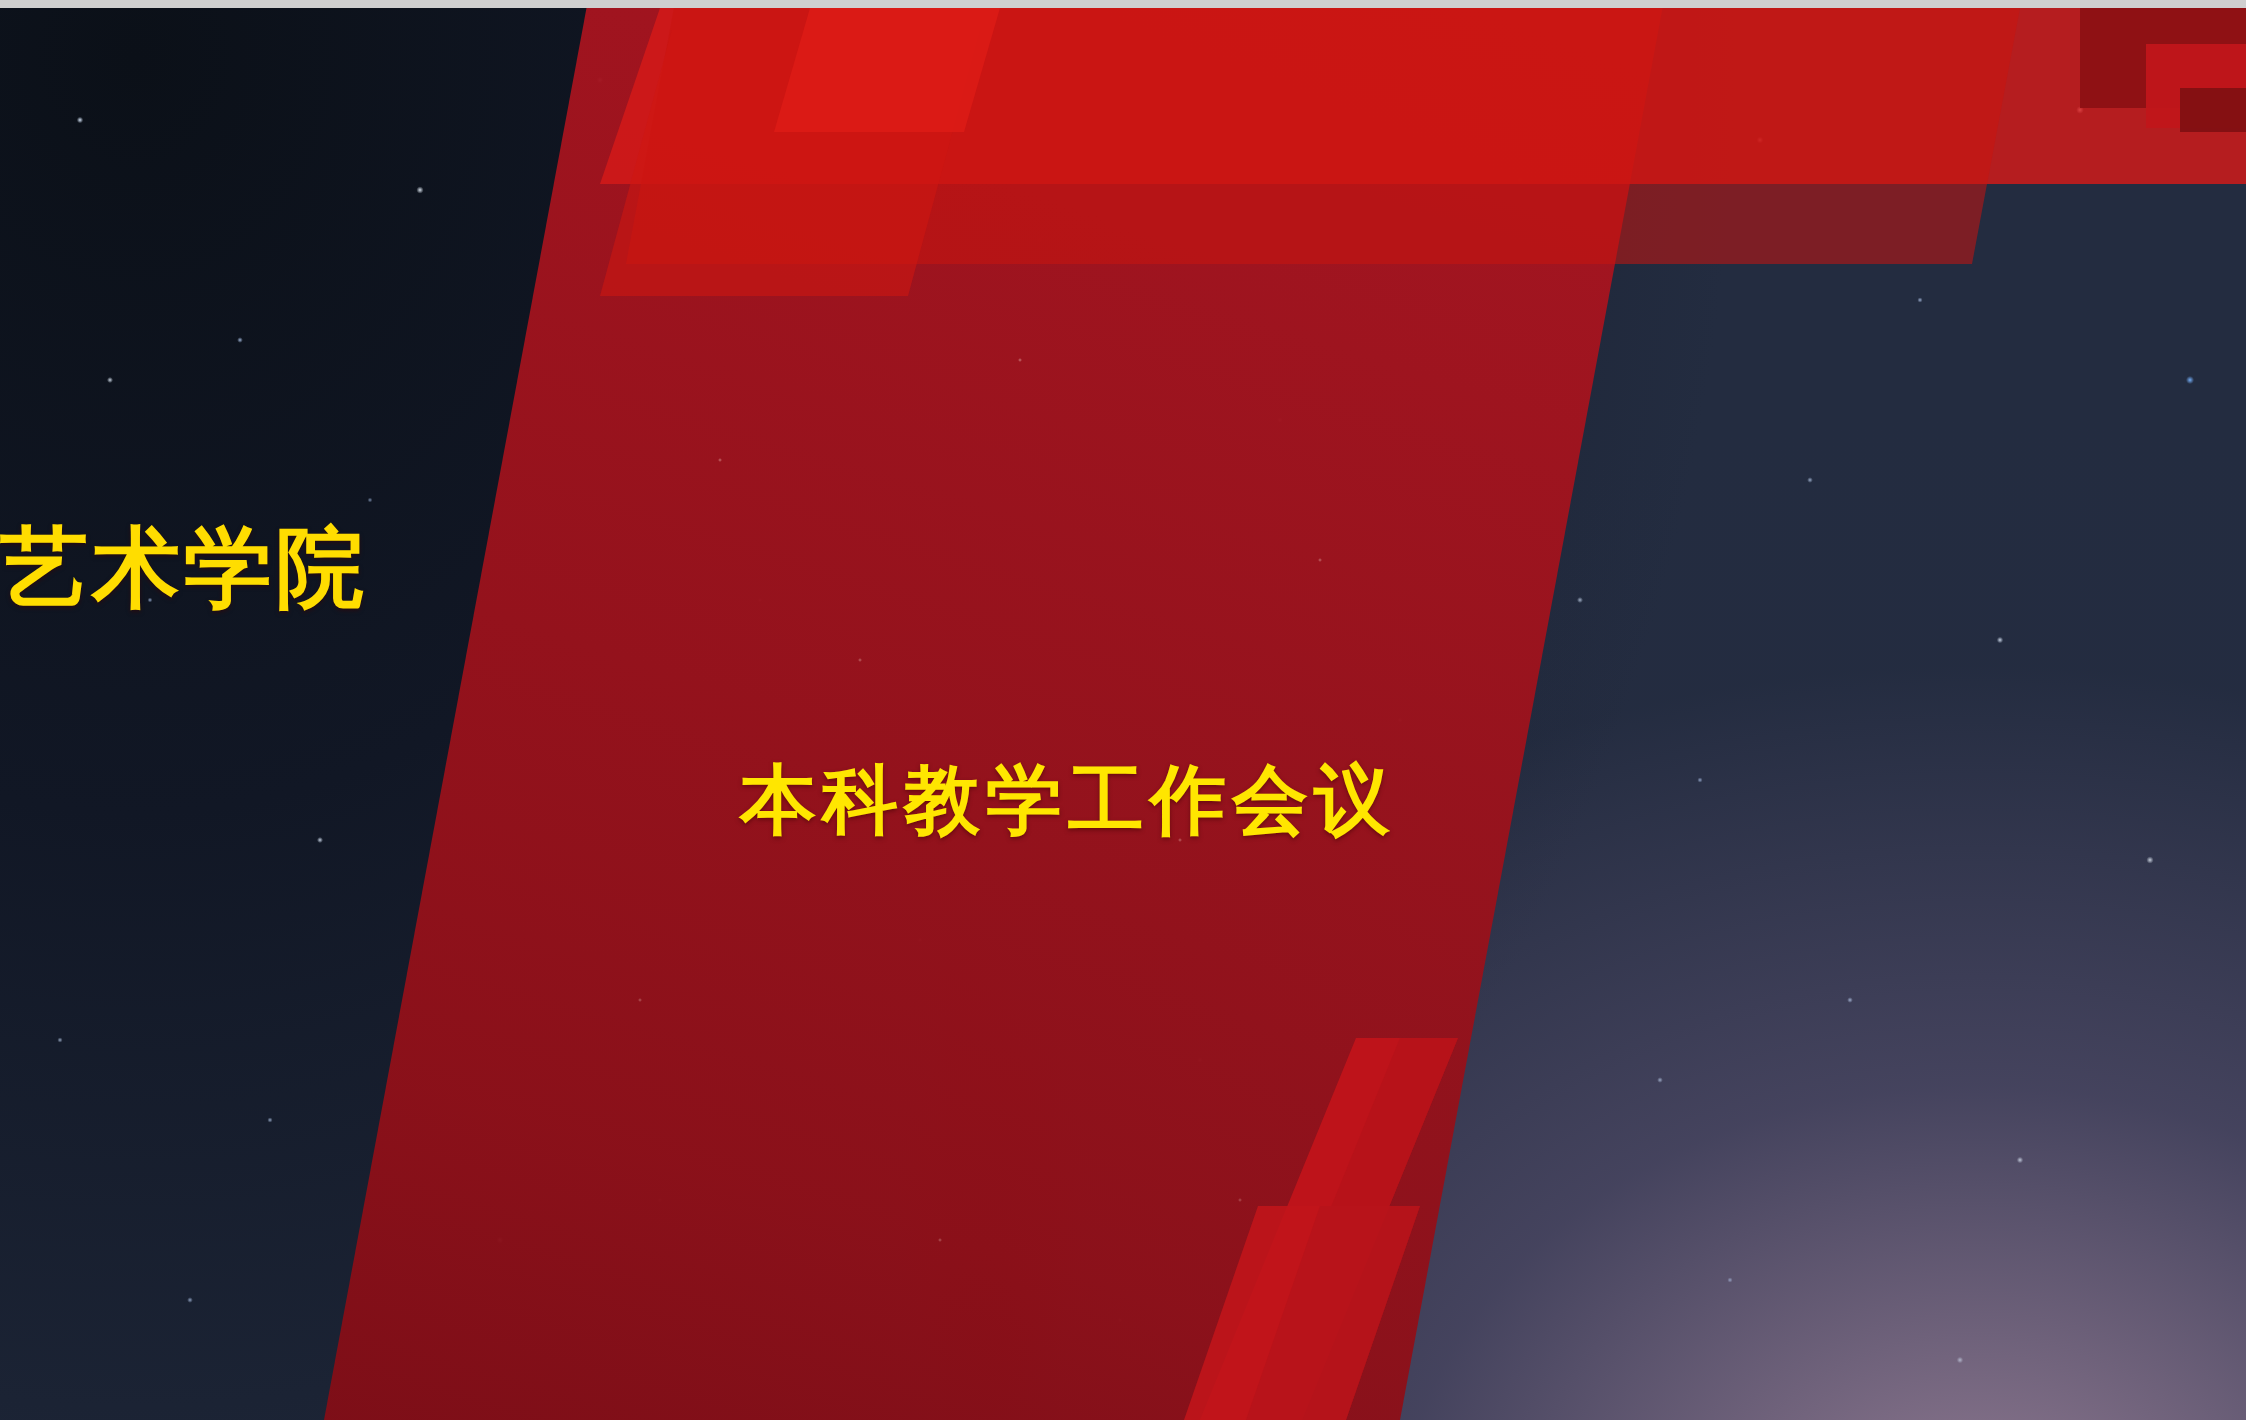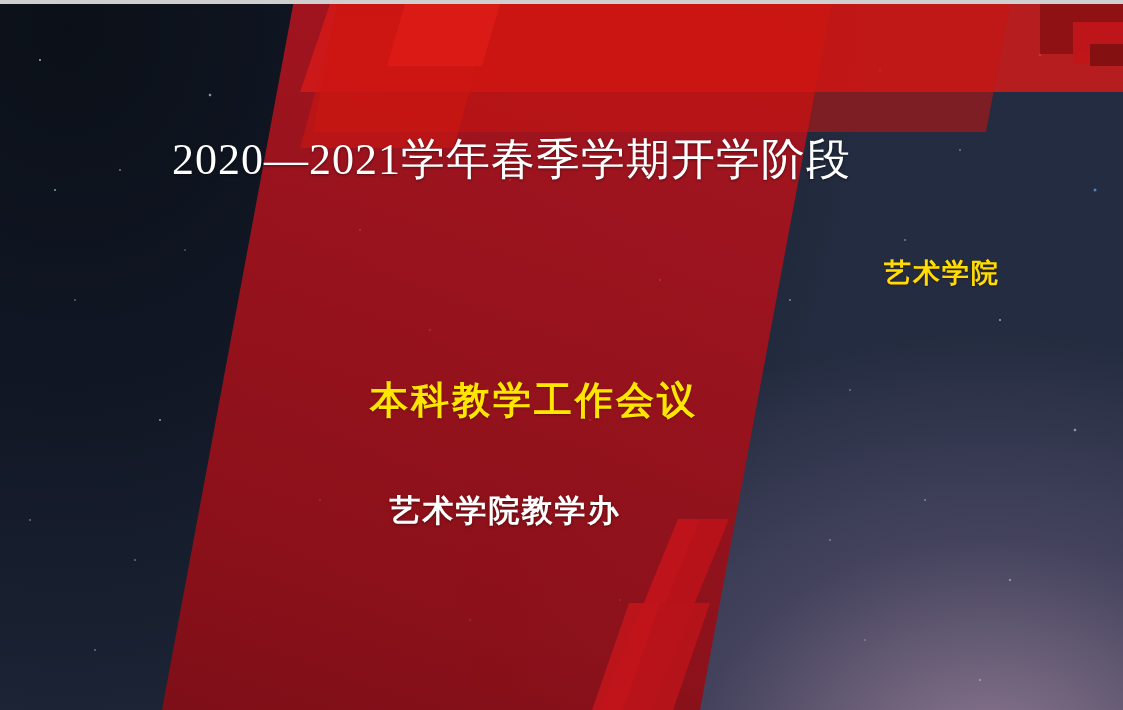--- a/index.html
+++ b/index.html
@@ -252,24 +252,24 @@
     line-height: 1.1;
     white-space: nowrap;
     text-shadow: 0 1px 3px rgba(0,0,0,0.45);
   }
 
   .line-org {
     position: absolute;
     left: 0;
     top: 255px;
     width: 1000px;
-    text-align: right;
+    text-align: left;
     color: #ffdd00;
     font-family: "Liberation Sans", "DejaVu Sans", sans-serif;
-    font-size: 27px;
+    font-size: 44px;
     font-weight: 700;
     letter-spacing: 2px;
     white-space: nowrap;
     text-shadow: 0 1px 2px rgba(60,0,0,0.5);
   }
 
   .line-meeting {
     position: absolute;
     left: 0;
     top: 375px;
@@ -326,22 +326,20 @@
     <div class="shp red-corner-3"></div>
     <div class="shp red-bar-1"></div>
     <div class="shp red-bar-2"></div>
     <div class="shp red-bar-3"></div>
     <div class="shp red-bar-4"></div>
   </div>
 
   <div class="grain"></div>
 
   <div class="content">
-    <div class="title-main">2020—2021学年春季学期开学阶段</div>
 
     <div class="line-org">艺术学院</div>
 
     <div class="line-meeting">本科教学工作会议</div>
 
-    <div class="line-dept">艺术学院教学办</div>
   </div>
 
 </div>
 
 </body></html>

